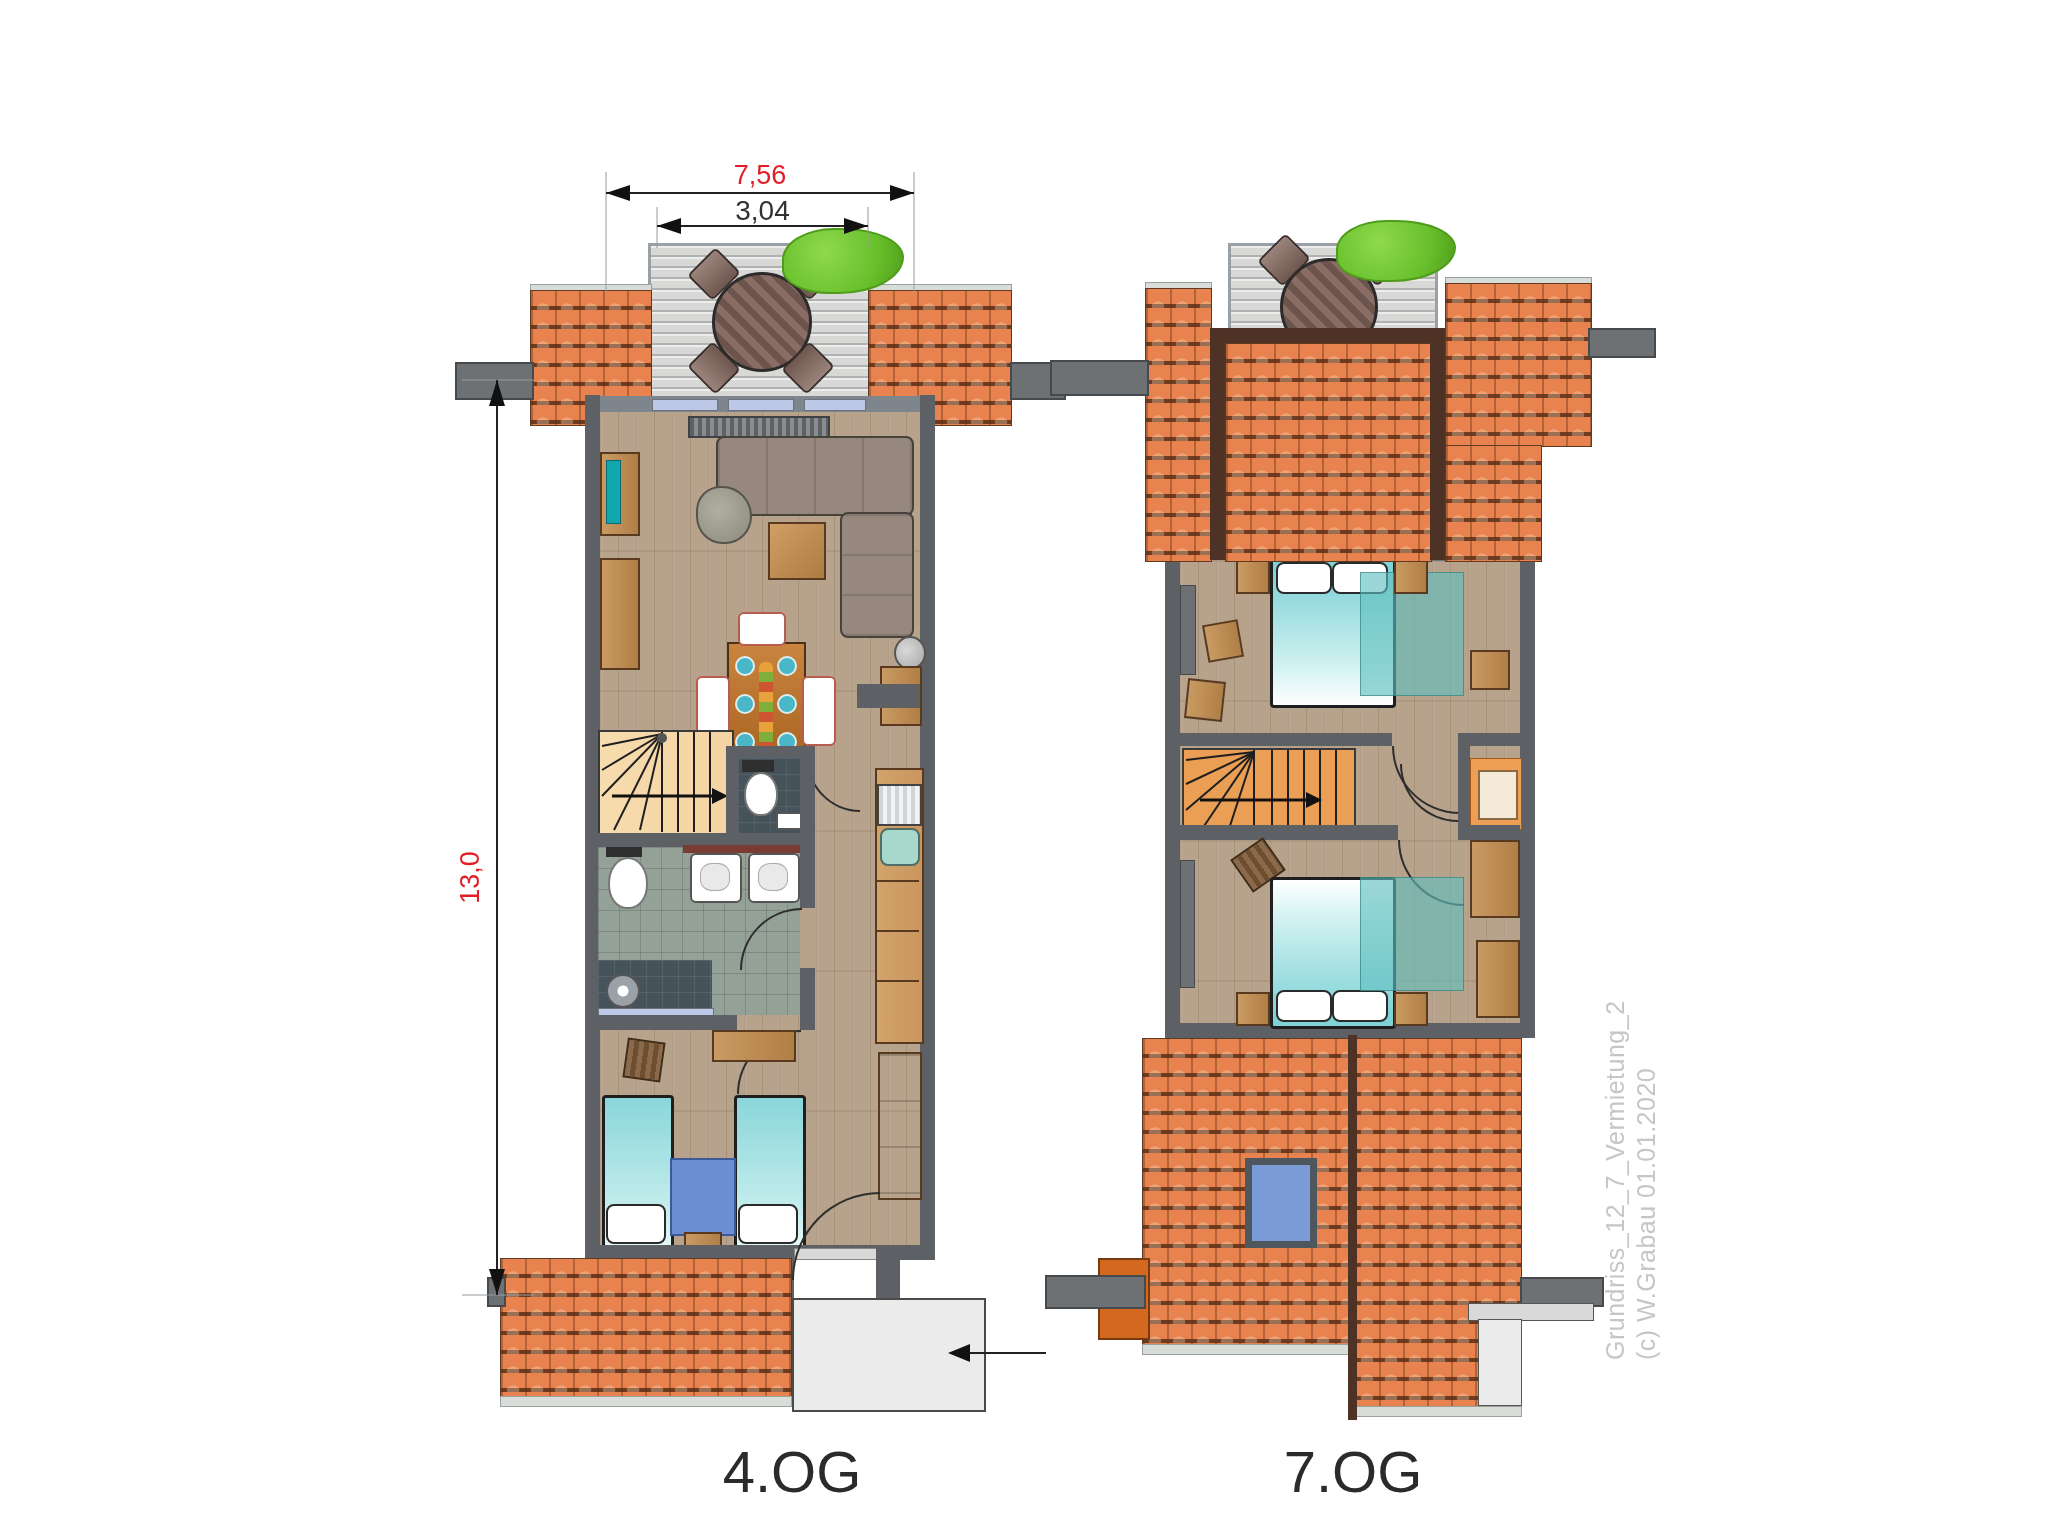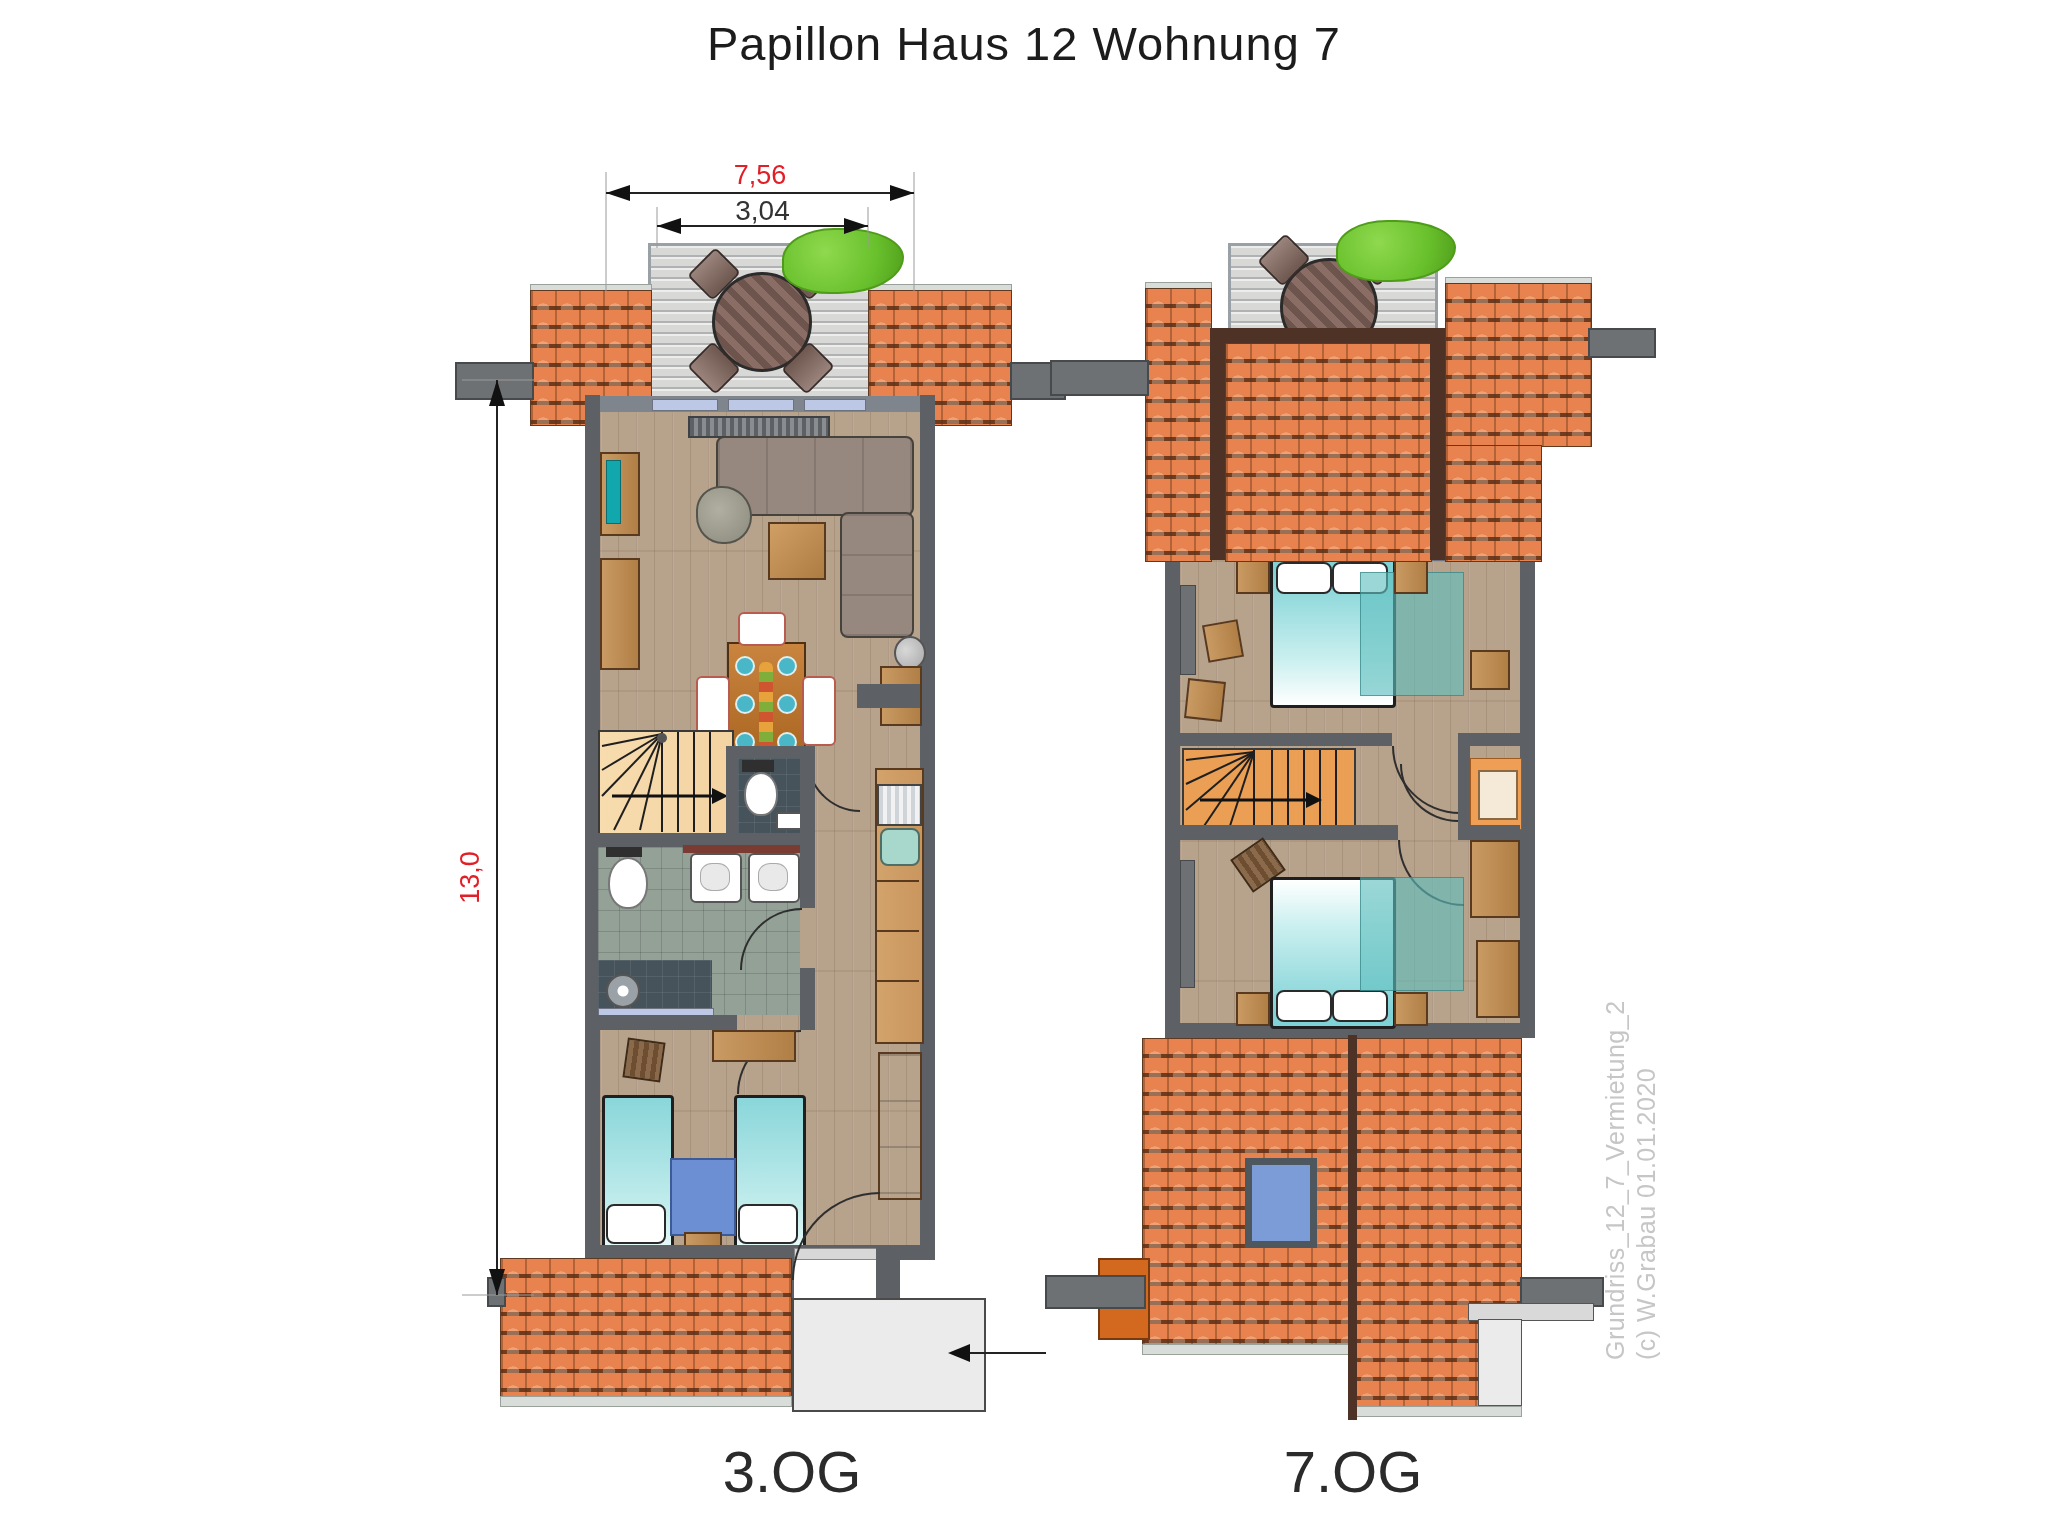--- a/index.html
+++ b/index.html
@@ -63,21 +63,20 @@
   .s1{background:linear-gradient(90deg,#f7dcae,var(--stairs-light));}
   .s2{background:var(--stairs-orange);}
   .watermark{color:var(--watermark-gray);font-size:25px;line-height:31px;transform:rotate(-90deg);
              transform-origin:0 0;width:520px;letter-spacing:.5px;}
 </style>
 </head>
 <body>
 
 <div class="canvas">
 
-  <div class="a title">Papillon Haus 12 Wohnung 7</div>
 
   <div class="grp">
 
     <div class="a deck" style="left:648px;top:243px;width:218px;height:150px;"></div>
     <div class="a tbl-round" style="left:712px;top:272px;width:94px;height:94px;"></div>
     <div class="a chair-t" style="left:694px;top:256px;width:36px;height:32px;transform:rotate(-45deg);"></div>
     <div class="a chair-t" style="left:788px;top:256px;width:36px;height:32px;transform:rotate(45deg);"></div>
     <div class="a chair-t" style="left:694px;top:350px;width:36px;height:32px;transform:rotate(225deg);"></div>
     <div class="a chair-t" style="left:788px;top:350px;width:36px;height:32px;transform:rotate(135deg);"></div>
 
@@ -322,15 +321,15 @@
 
   <div class="a dim red" style="left:700px;top:160px;width:120px;">7,56</div>
   <div class="a dim dark" style="left:700px;top:195px;width:125px;font-size:28px;">3,04</div>
   <div class="a dim red" style="left:428px;top:862px;width:84px;transform:rotate(-90deg);">13,0</div>
 
   <div class="a watermark" style="left:1600px;top:1360px;">
     <div>Grundriss_12_7_Vermietung_2</div>
     <div>(c) W.Grabau 01.01.2020</div>
   </div>
 
-  <div class="a floor-label" style="left:682px;">3.OG</div>
+  <div class="a floor-label" style="left:682px;">4.OG</div>
   <div class="a floor-label" style="left:1243px;">7.OG</div>
 </div>
 
 </body></html>

